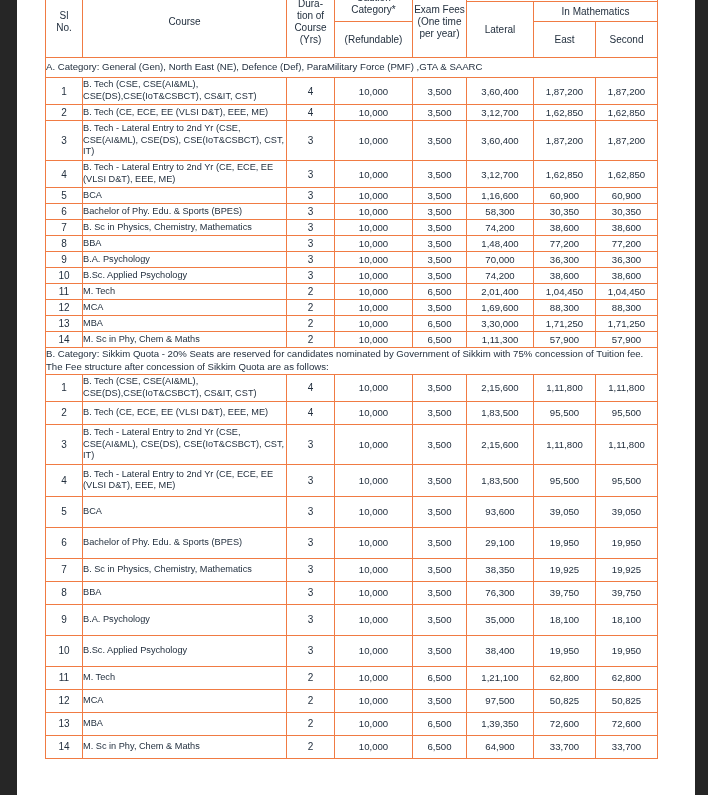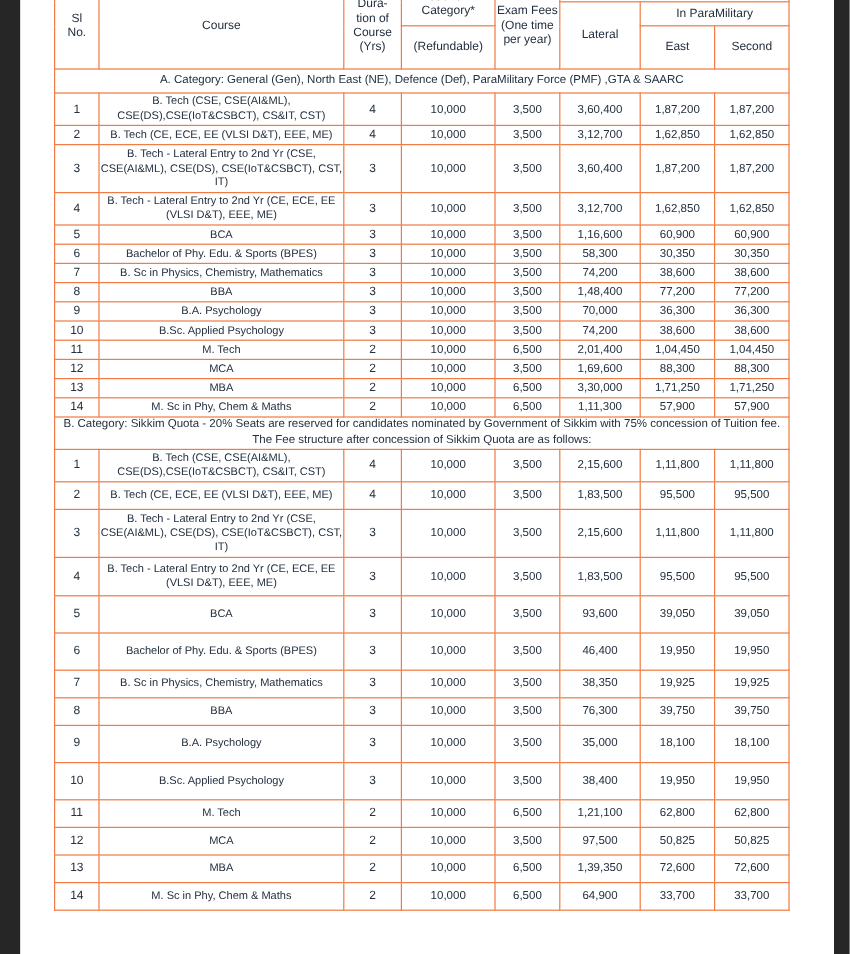--- a/index.html
+++ b/index.html
@@ -76,35 +76,35 @@
   }
   .hdr-yearly { height: 14px; }
   .hdr-install { height: 17px; }
   .hdr-lump    { height: 52px; }
   .hdr-subcol  { height: 35px; }
   .hdr-caution-top { height: 34px; }
   .hdr-caution-bot { height: 35px; }
 
   
   .cat-row td {
-    text-align: center;
+    text-align: left;
     font-size: 9.6px;
     line-height: 1.35;
     padding: 3px 5px 4px 5px;
     font-weight: bold;
   }
   .cat-a { height: 19px; }
 
   
   .c-num {
     text-align: center;
     font-size: 10px;
   }
   .c-txt {
-    text-align: center;
+    text-align: left;
     font-size: 9.2px;
     line-height: 1.27;
     padding: 3px 4px 3px 6px;
   }
   .c-val {
     text-align: center;
     font-size: 9.6px;
   }
 
   
@@ -154,21 +154,21 @@
           </td>
           <td class="hdr-cell" rowspan="3">
             <div>Exam Fees</div>
             <div>(One time</div>
             <div>per year)</div>
           </td>
           <td class="hdr-cell hdr-yearly" colspan="3">Yearly Course Fees*</td>
         </tr>
         <tr>
           <td class="hdr-cell hdr-lump" rowspan="2">Lateral</td>
-          <td class="hdr-cell hdr-install" colspan="2">In ParaMilitary</td>
+          <td class="hdr-cell hdr-install" colspan="2">In Mathematics</td>
         </tr>
         <tr>
           <td class="hdr-cell hdr-caution-bot">(Refundable)</td>
           <td class="hdr-cell hdr-subcol">East</td>
           <td class="hdr-cell hdr-subcol">Second</td>
         </tr>
       </thead>
 
       <tbody id="tbody-main">
           <tr class="cat-row">
@@ -366,21 +366,21 @@
             <td class="c-val">93,600</td>
             <td class="c-val">39,050</td>
             <td class="c-val">39,050</td>
           </tr>
           <tr class="h-6">
             <td class="c-num">6</td>
             <td class="c-txt">Bachelor of Phy. Edu. &amp; Sports (BPES)</td>
             <td class="c-num">3</td>
             <td class="c-val">10,000</td>
             <td class="c-val">3,500</td>
-            <td class="c-val">46,400</td>
+            <td class="c-val">29,100</td>
             <td class="c-val">19,950</td>
             <td class="c-val">19,950</td>
           </tr>
           <tr class="h-5">
             <td class="c-num">7</td>
             <td class="c-txt">B. Sc in Physics, Chemistry, Mathematics</td>
             <td class="c-num">3</td>
             <td class="c-val">10,000</td>
             <td class="c-val">3,500</td>
             <td class="c-val">38,350</td>

